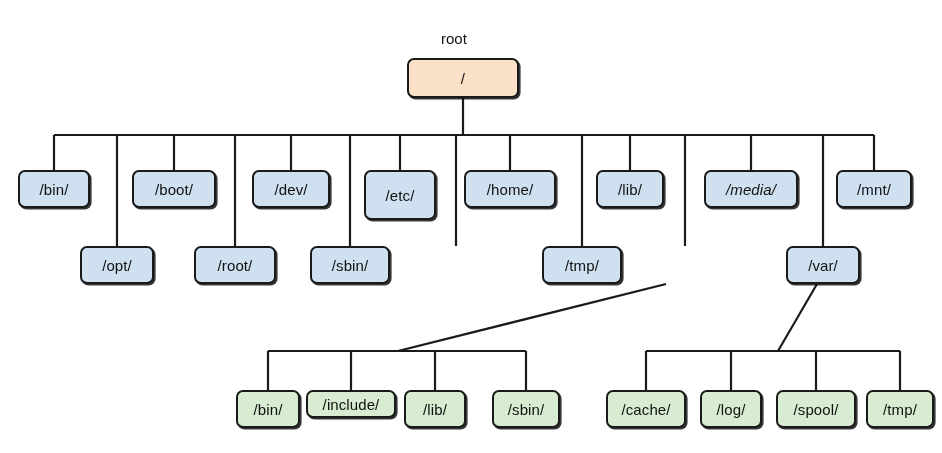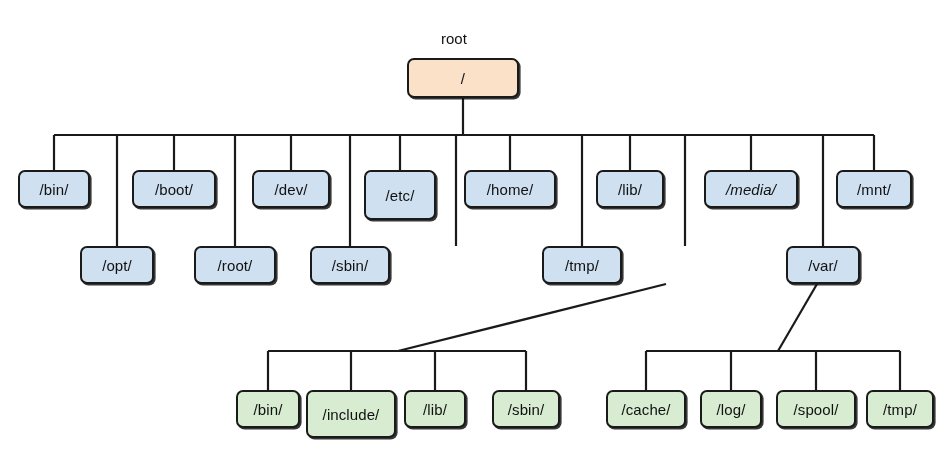--- a/index.html
+++ b/index.html
@@ -78,21 +78,21 @@
   <div class="node lvl1" style="left:310px;top:246px;width:80px;height:38px;">/sbin/</div>
   <div class="node lvl1" style="left:364px;top:170px;width:72px;height:50px;">/etc/</div>
   <div class="node lvl1" style="left:464px;top:170px;width:92px;height:38px;">/home/</div>
   <div class="node lvl1" style="left:542px;top:246px;width:80px;height:38px;">/tmp/</div>
   <div class="node lvl1" style="left:596px;top:170px;width:68px;height:38px;">/lib/</div>
   <div class="node lvl1" style="left:704px;top:170px;width:94px;height:38px;font-style:italic;">/media/</div>
   <div class="node lvl1" style="left:786px;top:246px;width:74px;height:38px;">/var/</div>
   <div class="node lvl1" style="left:836px;top:170px;width:76px;height:38px;">/mnt/</div>
 
   <div class="node lvl2" style="left:236px;top:390px;width:64px;height:38px;">/bin/</div>
-  <div class="node lvl2" style="left:306px;top:390px;width:90px;height:48px;">/include/</div>
+  <div class="node lvl2" style="left:306px;top:390px;width:90px;height:28px;">/include/</div>
   <div class="node lvl2" style="left:404px;top:390px;width:62px;height:38px;">/lib/</div>
   <div class="node lvl2" style="left:492px;top:390px;width:68px;height:38px;">/sbin/</div>
 
   <div class="node lvl2" style="left:606px;top:390px;width:80px;height:38px;">/cache/</div>
   <div class="node lvl2" style="left:700px;top:390px;width:62px;height:38px;">/log/</div>
   <div class="node lvl2" style="left:776px;top:390px;width:80px;height:38px;">/spool/</div>
   <div class="node lvl2" style="left:866px;top:390px;width:68px;height:38px;">/tmp/</div>
 
 </div>
 

